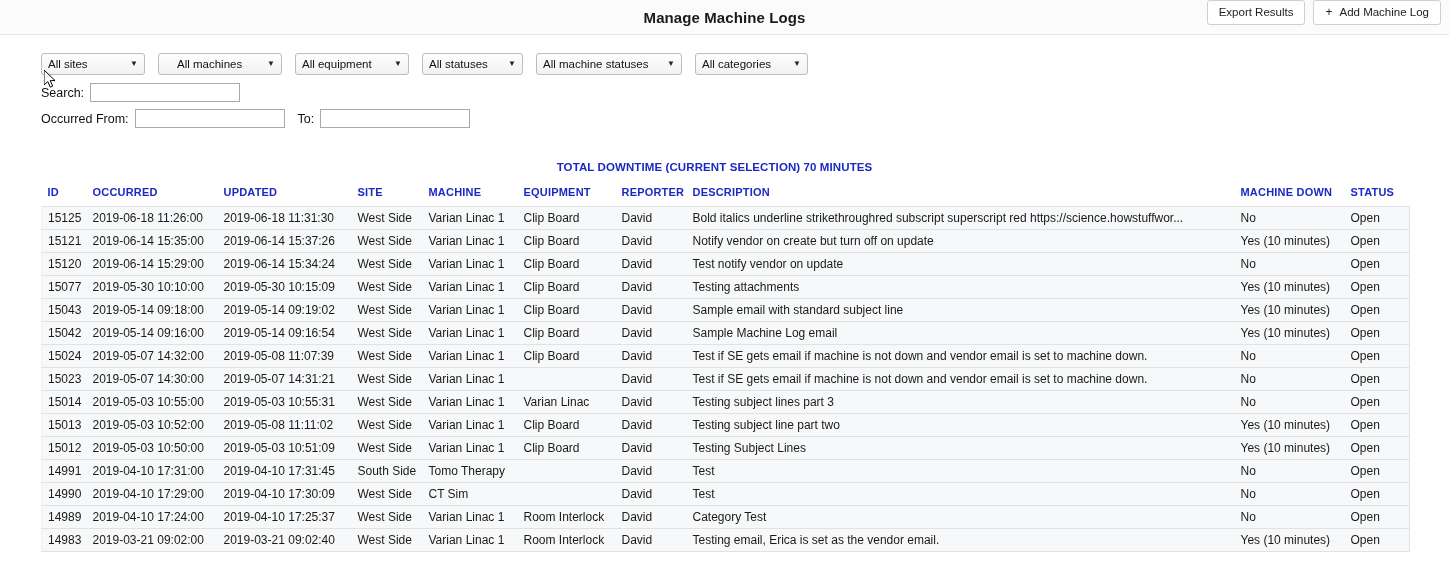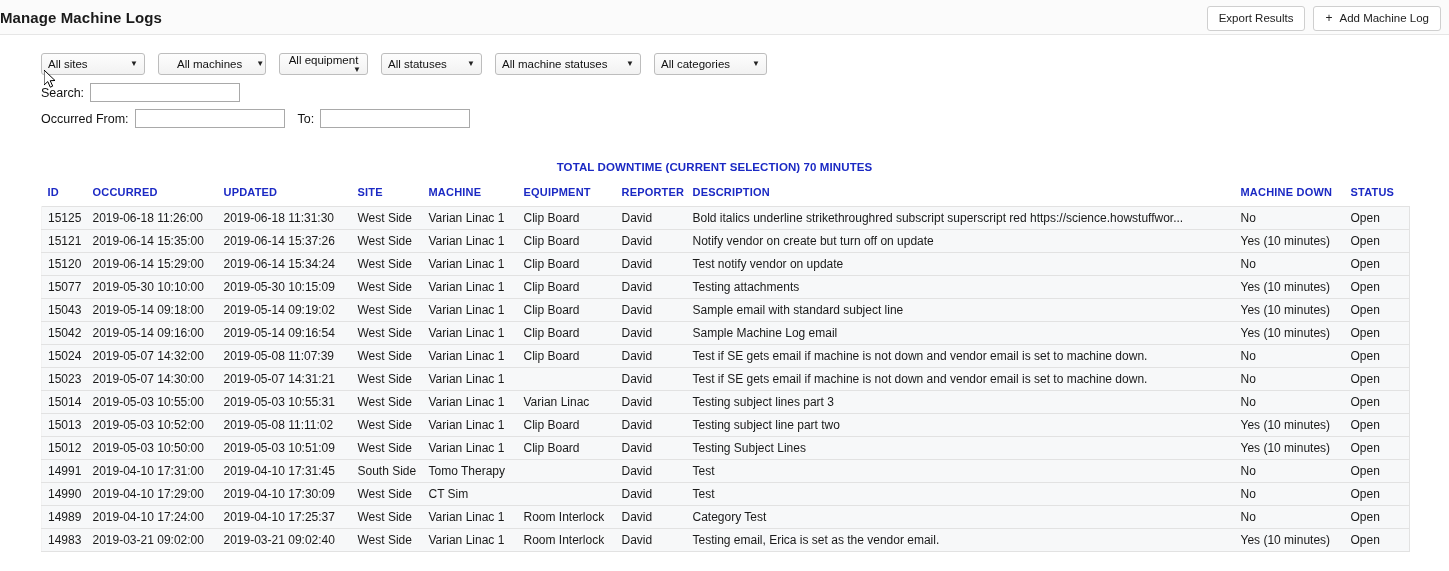--- a/index.html
+++ b/index.html
@@ -14,32 +14,32 @@
   }
 
   
   .topbar {
     position: relative;
     height: 35px;
     background: #fbfbfb;
     border-bottom: 1px solid #e6e6e6;
     display: flex;
     align-items: center;
-    justify-content: flex-start;
+    justify-content: center;
   }
   .page-title {
     font-size: 15px;
     font-weight: bold;
     color: #1a1a1a;
     letter-spacing: .1px;
   }
   .topbar-actions {
     position: absolute;
     right: 8px;
-    top: 6px;
+    top: 0;
     display: flex;
     gap: 8px;
     align-items: center;
   }
   .btn {
     background: #ffffff;
     border: 1px solid #cfcfcf;
     border-radius: 3px;
     font-family: "Liberation Sans", sans-serif;
     font-size: 11.5px;
@@ -76,22 +76,22 @@
   }
   .select .lbl { white-space: nowrap; }
   .select .caret {
     margin-left: auto;
     padding-left: 14px;
     font-size: 8px;
     color: #222;
     line-height: 1;
   }
   .sel-sites     { width: 104px; }
-  .sel-machines  { width: 108px; padding-left: 18px; }
-  .sel-equipment { width: 89px; flex-direction: column; }
+  .sel-machines  { width: 124px; padding-left: 18px; }
+  .sel-equipment { width: 114px; }
   .sel-statuses  { width: 101px; }
   .sel-mstatuses { width: 146px; text-align: center; }
   .sel-categories{ width: 113px; }
 
   .field-row {
     display: flex;
     align-items: center;
     font-size: 12.5px;
     color: #111;
     margin-top: 8px;

